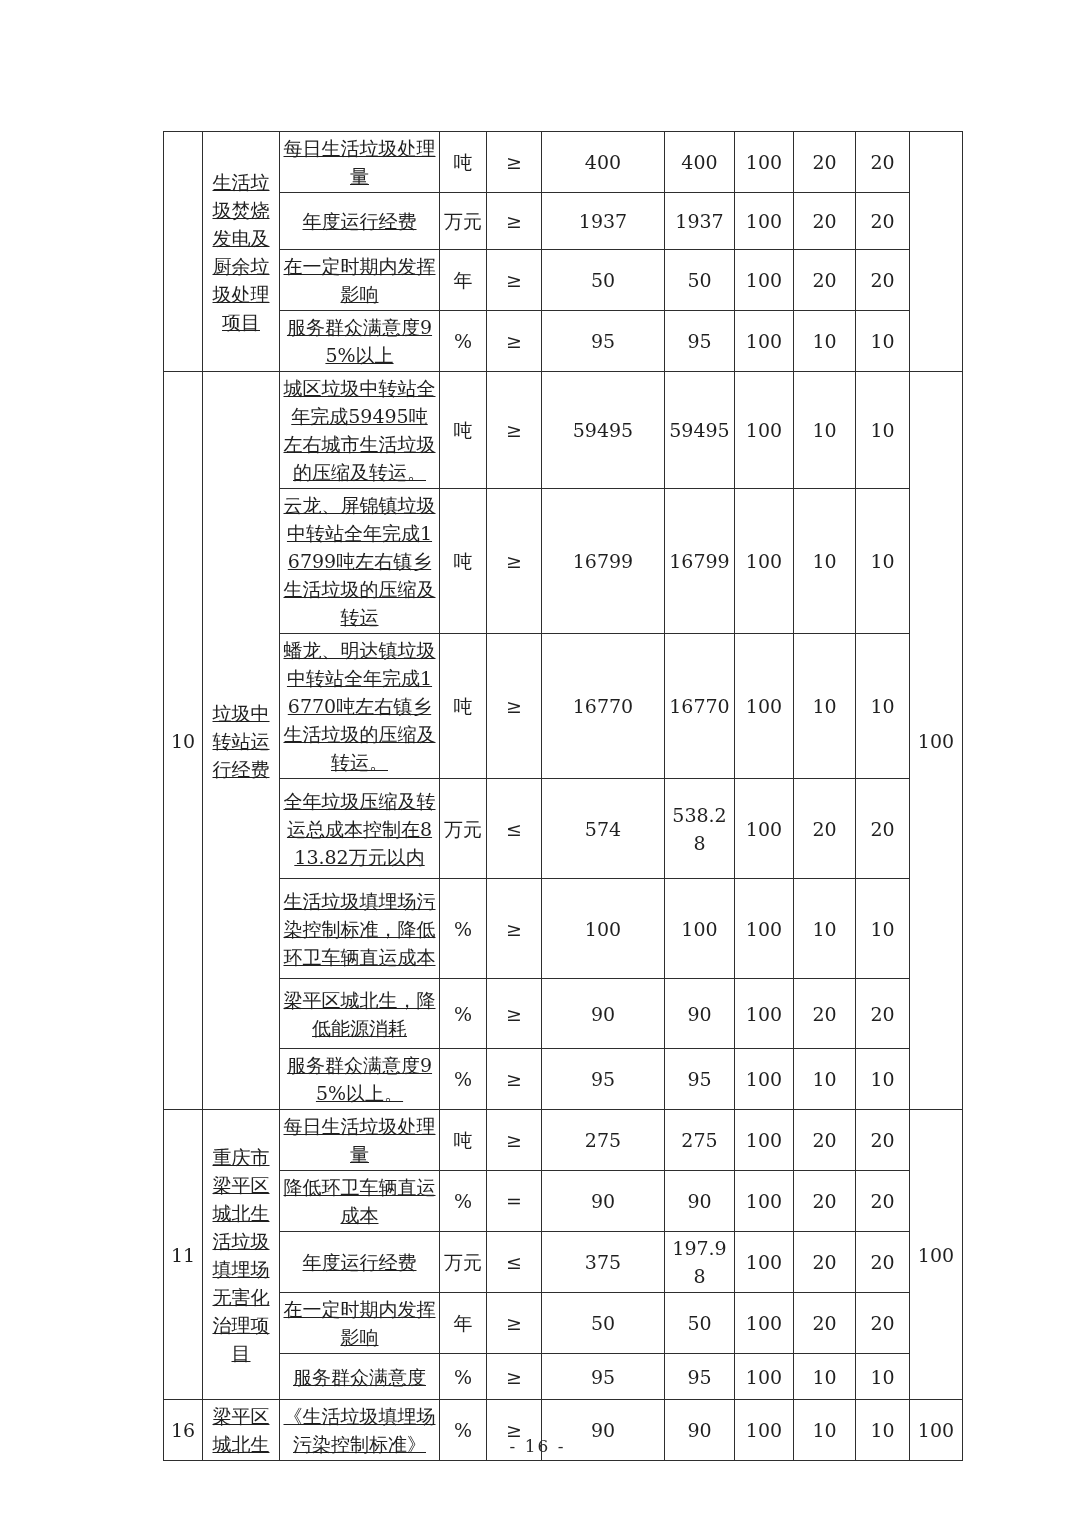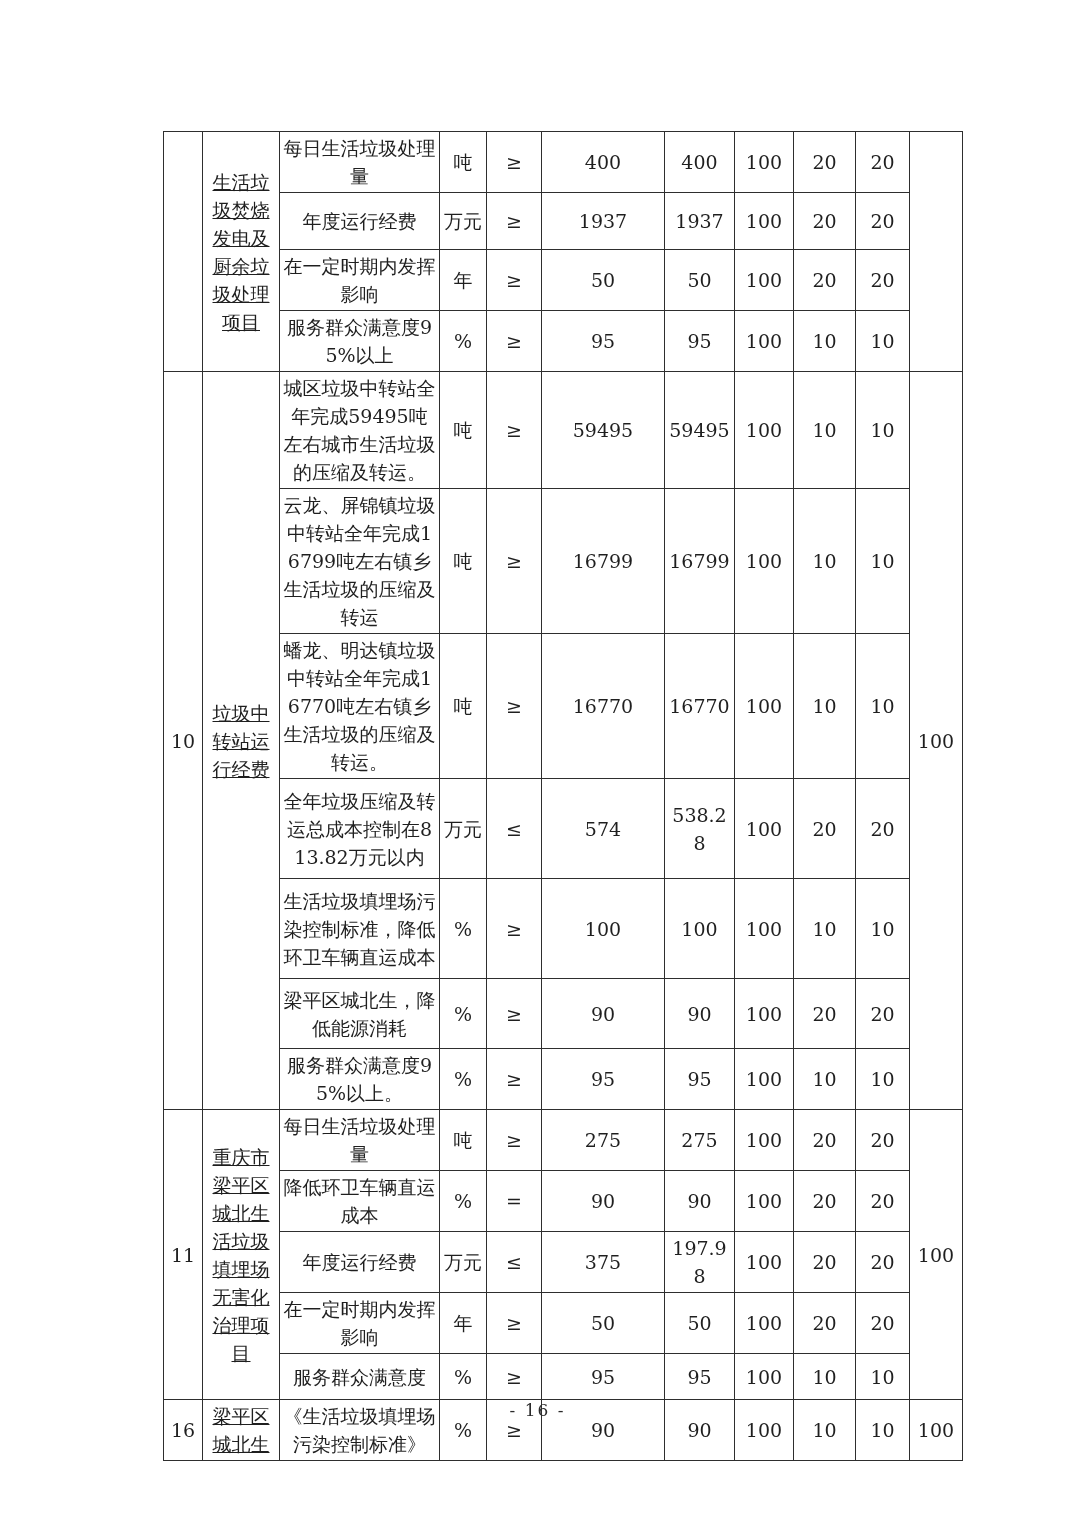--- a/index.html
+++ b/index.html
@@ -25,26 +25,26 @@
   table.perf td {
     border: 1px solid #2e2e2e;
     text-align: center;
     vertical-align: middle;
     font-size: 19px;
     line-height: 28px;
     word-break: break-all;
     padding: 2px 3px;
     background: #ffffff;
   }
-  td.ind  { padding: 2px 6px; }
+  td.ind  { padding: 2px 6px; text-decoration: underline; }
   td.unit { padding: 2px 7px; }
   td.proj { padding: 2px 8px; text-decoration: underline; }
   .footer {
     position: absolute;
-    left: 0; top: 1400px;
+    left: 0; top: 1436px;
     width: 1075px;
     text-align: center;
     font-size: 17px;
     color: #2a2a2a;
     letter-spacing: 2px;
   }
 </style>
 </head>
 <body>
 

